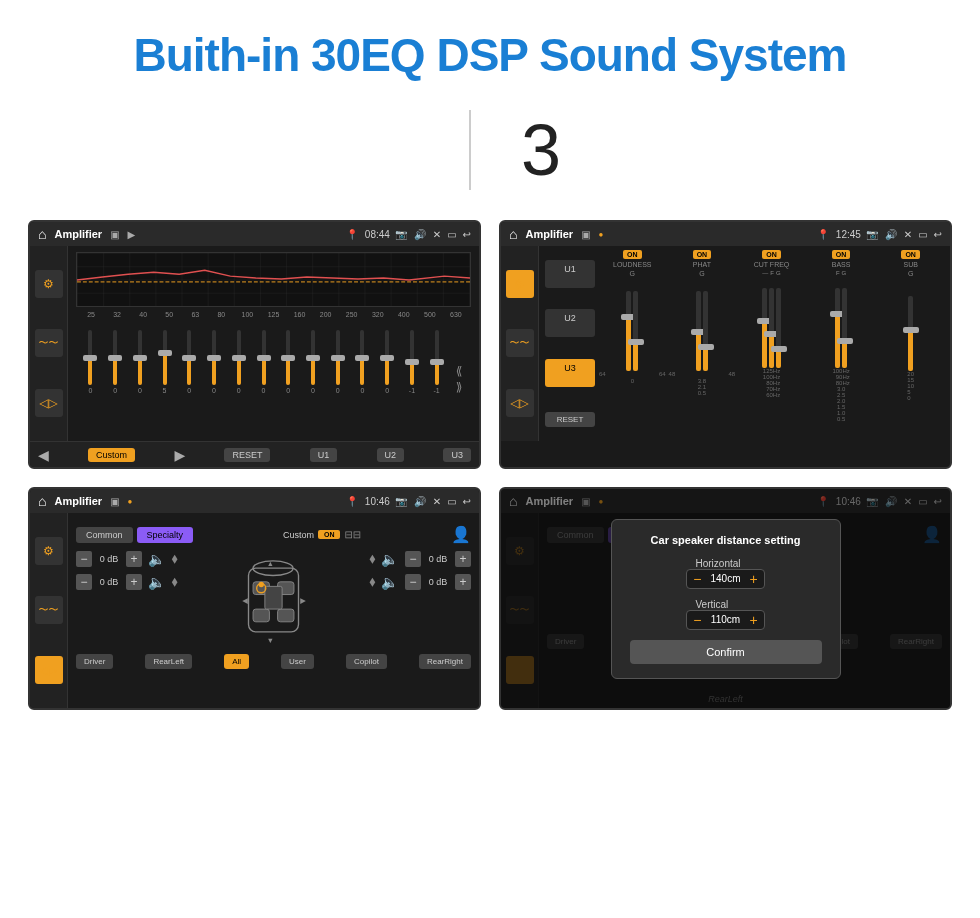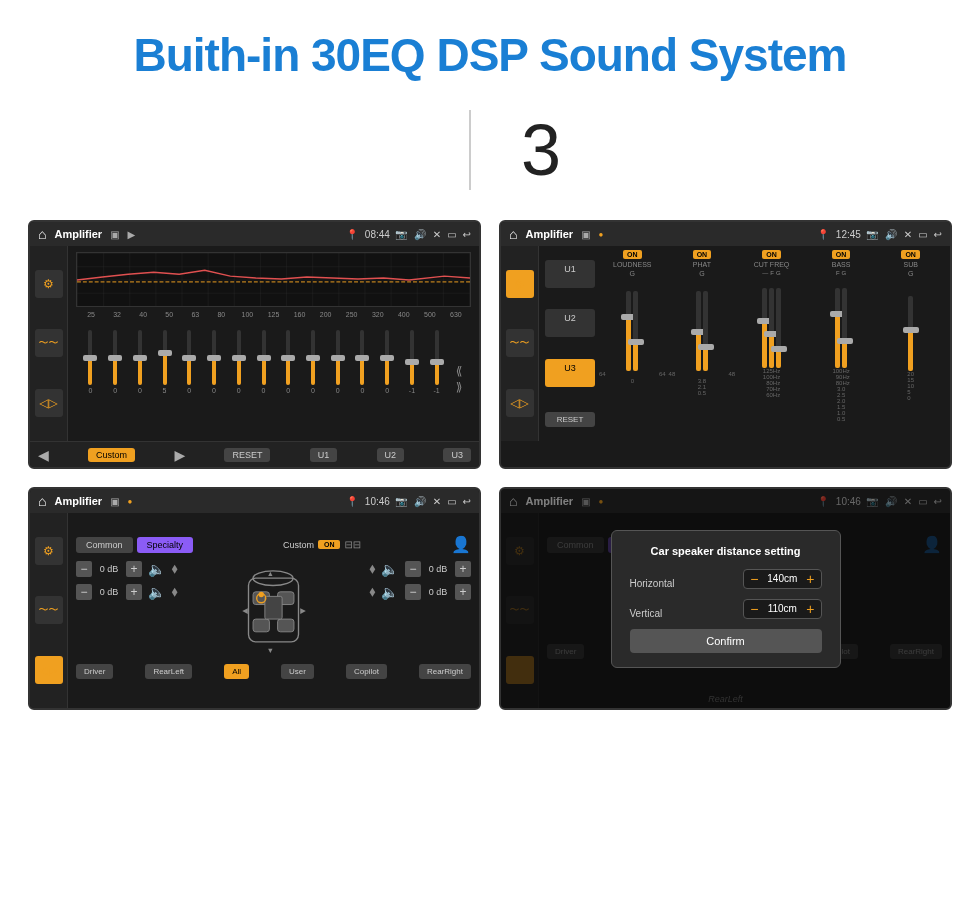--- a/index.html
+++ b/index.html
@@ -334,21 +334,21 @@
     .cross-g-label {
       font-size: 7px;
       color: #888;
       margin-bottom: 4px;
     }
 
     
     .fader-content {
       flex: 1;
       background: #1a1a1a;
-      padding: 22px 8px;
+      padding: 12px 8px;
     }
     .fader-top-bar {
       display: flex;
       align-items: center;
       justify-content: space-between;
       margin-bottom: 6px;
     }
     .fader-tabs {
       display: flex;
       gap: 4px;
@@ -466,23 +466,24 @@
     }
     .dialog-title {
       color: #fff;
       font-size: 11px;
       font-weight: bold;
       text-align: center;
       margin-bottom: 12px;
     }
     .dialog-row {
       display: flex;
-      align-items: flex-end;
+      align-items: center;
       justify-content: space-between;
       margin-bottom: 10px;
+      flex-direction: column;
     }
     .dialog-row-label {
       color: #ccc;
       font-size: 10px;
       width: 60px;
     }
     .dialog-value-control {
       display: flex;
       align-items: center;
       gap: 4px;

